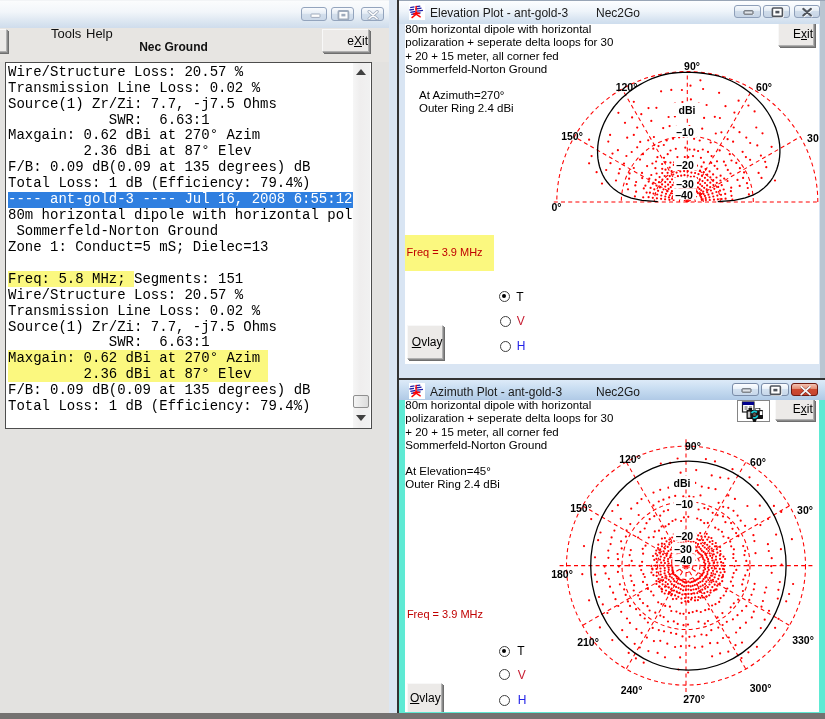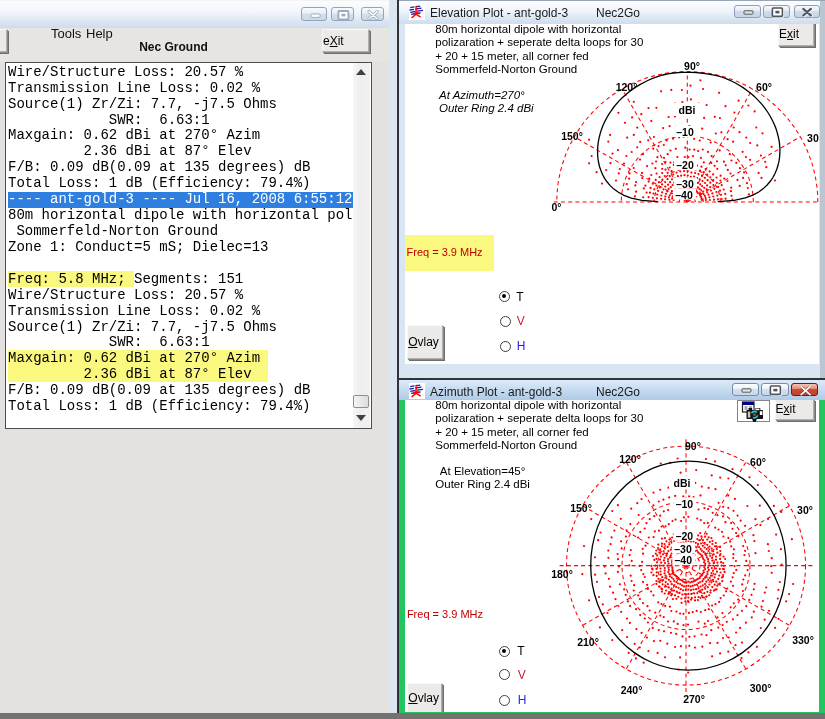--- a/index.html
+++ b/index.html
@@ -10,21 +10,21 @@
   background:linear-gradient(180deg,#fbfcfd 0%,#f2f6fa 40%,#d9e4f0 80%,#cfdcEC 100%);
   border-top:1px solid #f2f4f6; }
 #lw-menu { position:absolute; left:0; top:28px; width:397px; height:34px; background:#e7e5e2; }
 #lw-client { position:absolute; left:0; top:62px; width:389px; height:651px; background:#e3e2e0; }
 #lw-rb { position:absolute; left:389px; top:0px; width:8px; height:713px; background:#dbe6f3; }
 .mi { position:absolute; top:25.7px; font-size:13px; color:#111; }
 #nec-sum { position:absolute; left:118.5px; top:39.8px; width:110px; text-align:center;
   font-size:12px; font-weight:bold; color:#111; }
 .btn3d { position:absolute; background:#eceae8; border-top:1px solid #f8f8f8; border-left:1px solid #f8f8f8;
   box-shadow:1px 1px 0 #8a8a8a, 2px 2px 0 #6e6e6e; border-right:1px solid #b0b0b0; border-bottom:1px solid #b0b0b0;
-  font-size:12px; color:#000; text-align:left; }
+  font-size:12px; color:#000; text-align:right; }
 
 #ta { position:absolute; left:5px; top:62px; width:367px; height:367px; background:#fff;
   border:1px solid #4d4d4d; }
 #pre { position:absolute; left:8px; top:64.8px; width:344.7px; height:364px; overflow:hidden;
   font-family:"Liberation Mono", monospace; font-size:14px; line-height:15.92px; white-space:pre; color:#000; }
 .sel { background:#2f7fe0; color:#fff; display:inline-block; width:360px; }
 .hy { background:#fbf87f; }
 
 #sb { position:absolute; left:352.7px; top:63px; width:17.3px; height:364.5px;
   background:linear-gradient(90deg,#f6f6f6,#efeeee 40%,#f1f1f1); }
@@ -39,21 +39,21 @@
   border:1px solid #8e9fb9; }
 .cba { background:linear-gradient(180deg,#fdfeff,#e9f1f9 45%,#d3e1f0 50%,#c7d7ea);
   border:1px solid #7a8ca8; }
 .cbr { background:linear-gradient(180deg,#f5c4b3,#e18a70 45%,#cf4a30 50%,#c0392133);
   background-color:#c74634; border:1px solid #6e1a12; }
 .cb svg { position:absolute; left:0; top:0; }
 
 .rwin { position:absolute; left:399px; width:426px; }
 .rtitle { position:absolute; left:0; top:0; width:100%; font-size:12px; color:#1a1a1a; }
 .rcontent { position:absolute; background:#fff; overflow:hidden; }
-.dtext { position:absolute; font-size:11.5px; color:#000; line-height:13.3px; white-space:pre;padding-left:30px; }
+.dtext { position:absolute; font-size:11.5px; color:#000; line-height:13.3px; white-space:pre; }
 .plot { position:absolute; }
 .rd { stroke:#f00; stroke-width:1.05; fill:none; stroke-dasharray:4 3.2; }
 .pl { font-family:"Liberation Sans",sans-serif; font-size:10.5px; font-weight:bold; fill:#000; text-anchor:middle; }
 .radio { position:absolute; width:11px; height:11px; border:1.6px solid #3f3f3f; border-radius:50%; background:#fff; }
 .radio.on::after { content:""; position:absolute; left:1.9px; top:1.9px; width:4px; height:4px; border-radius:50%; background:#000; }
 .rlabel { position:absolute; font-size:12px; color:#000; }
 .freq { position:absolute; font-size:11px; color:#c00000; }
 u { text-decoration:underline; }
 </style></head>
 <body>
@@ -535,37 +535,37 @@
         <text x="228.5" y="91.0" class="pl">120°</text>
         <text x="366.0" y="90.5" class="pl">60°</text>
         <text x="174.0" y="139.5" class="pl">150°</text>
         <text x="417.0" y="142.0" class="pl">30°</text>
         <text x="158.5" y="210.5" class="pl">0°</text>
       </svg>
     <div class="dtext" style="left:0.3px;top:-1.1px;">80m horizontal dipole with horizontal
 polizaration + seperate delta loops for 30
 + 20 + 15 meter, all corner fed
 Sommerfeld-Norton Ground</div>
-    <div class="dtext" style="left:4px;top:64.9px;font-style:italic;">At Azimuth=270°
+    <div class="dtext" style="left:14px;top:64.9px;">At Azimuth=270°
 Outer Ring 2.4 dBi</div>
     <div class="abs" style="left:-0.7px;top:211.3px;width:90px;height:35.3px;background:#fbf87f"></div>
     <div class="freq" style="left:1.5px;top:222.3px;">Freq = 3.9 MHz</div>
     <div class="radio on" style="left:94.1px;top:267.1px;"></div>
       <div class="rlabel" style="left:111.2px;top:265.6px;">T</div>
     <div class="radio" style="left:95.2px;top:291.9px;"></div>
       <div class="rlabel" style="left:111.7px;top:290.4px;color:#c81d32;">V</div>
     <div class="radio" style="left:95.2px;top:316.6px;"></div>
       <div class="rlabel" style="left:111.7px;top:315.1px;color:#2222e8;">H</div>
     <div class="btn3d" style="left:2.2px;top:301.4px;width:36.3px;height:34px;line-height:33px;"><u>O</u>vlay</div>
     <div class="btn3d" style="left:373px;top:-1.7px;width:36px;height:23.4px;line-height:22px;">E<u>x</u>it</div>
   </div>
   <div style="position:absolute;left:0;top:377.5px;width:100%;height:2px;background:#333;"></div>
 </div>
 
-<div class="rwin" id="aw" style="top:379.5px;height:333px;background:#22c55e;">
+<div class="rwin" id="aw" style="top:379.5px;height:333px;background:#5eead4;">
   <div style="position:absolute;left:0;top:0;width:100%;height:20.5px;
     background:linear-gradient(180deg,#ddeaf8 0%,#cadef2 40%,#b6cfe9 85%,#b0c9e6 100%);"></div>
   <div style="position:absolute;left:9.5px;top:3px;width:16px;height:16px;"><svg width="16" height="16" viewBox="0 0 16 16">
         <rect width="16" height="16" fill="#fff"></rect>
         <g stroke="#2020a8" stroke-width="1.35" fill="none">
           <path d="M1.2 3.6 L5.5 2.9"></path>
           <path d="M7 2.7 L11.3 2.1"></path>
           <path d="M0.5 6 L5 5.3"></path>
           <path d="M6.4 5 L12.5 4.1"></path>
           <path d="M1.3 8.3 L6.6 7.5"></path>
@@ -1333,21 +1333,21 @@
         <text x="190.0" y="265.5" class="pl">210°</text>
         <text x="405.0" y="263.7" class="pl">330°</text>
         <text x="233.5" y="314.3" class="pl">240°</text>
         <text x="362.6" y="311.5" class="pl">300°</text>
         <text x="296.0" y="323.0" class="pl">270°</text>
       </svg>
     <div class="dtext" style="left:0.3px;top:-1.1px;">80m horizontal dipole with horizontal
 polizaration + seperate delta loops for 30
 + 20 + 15 meter, all corner fed
 Sommerfeld-Norton Ground</div>
-    <div class="dtext" style="left:0.3px;top:64.9px;text-align:center;">At Elevation=45°
+    <div class="dtext" style="left:0.3px;top:64.9px;">At Elevation=45°
 Outer Ring 2.4 dBi</div>
     <div class="freq" style="left:1.9px;top:208.4px;">Freq = 3.9 MHz</div>
     <div class="radio on" style="left:94.1px;top:246px;"></div>
       <div class="rlabel" style="left:112.3px;top:244.4px;">T</div>
     <div class="radio" style="left:94.3px;top:269.4px;"></div>
       <div class="rlabel" style="left:112.8px;top:267.6px;color:#c81d32;">V</div>
     <div class="radio" style="left:94.3px;top:295px;"></div>
       <div class="rlabel" style="left:112.8px;top:292.8px;color:#2222e8;">H</div>
     <div class="btn3d" style="left:2.3px;top:282.5px;width:34.4px;height:30px;line-height:29px;"><u>O</u>vlay</div>
     <div style="position:absolute;left:332px;top:0px;width:33px;height:22.4px;background:#fff;border:1px solid #858585;">

